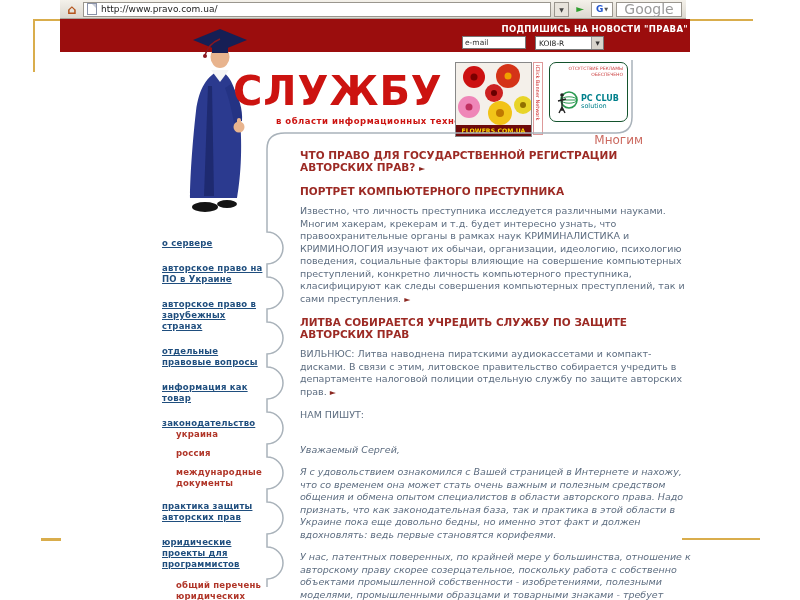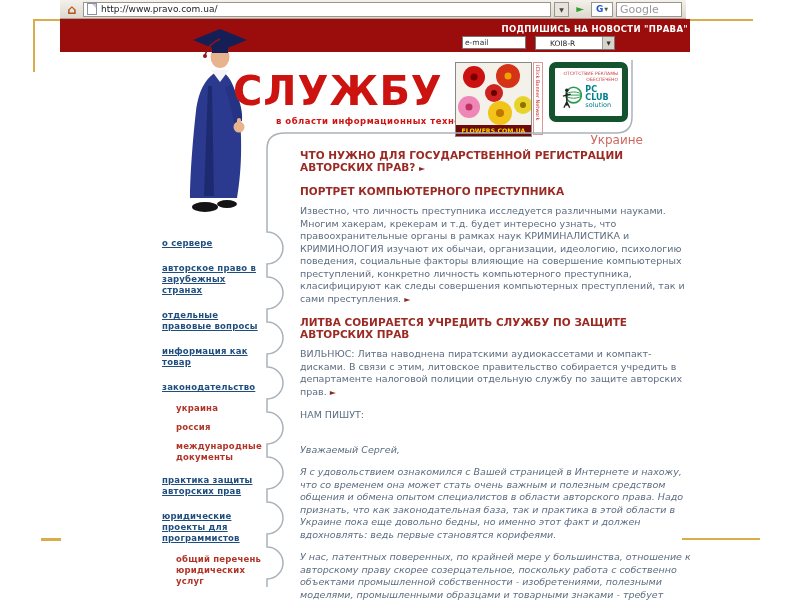--- a/index.html
+++ b/index.html
@@ -20,49 +20,49 @@
              align-items:center;gap:4px;padding:0 3px;font-size:9px;color:#222;}
   .page-ico{width:8px;height:10px;background:#fff;border:1px solid #8a92a8;position:relative;flex:0 0 auto;}
   .page-ico:after{content:"";position:absolute;right:0;top:0;border:2px solid transparent;
                   border-top-color:#c8ccd8;border-right-color:#c8ccd8;}
   .mini-drop{width:13px;height:13px;border:1px solid #9a968e;background:#e8e4dc;
              font-size:6px;color:#444;display:flex;align-items:center;justify-content:center;}
   #go-btn{color:#2f9e2f;font-size:10px;}
   #g-logo{width:20px;height:13px;border:1px solid #9a968e;background:#fff;display:flex;
           align-items:center;justify-content:center;font-size:9px;font-weight:bold;color:#2255cc;gap:1px;}
   #g-logo .car{font-size:5px;color:#555;}
-  #gsearch{width:58px;height:13px;background:#fff;border:1px solid #9a968e;font-size:11px;
-           color:#9a9a9a;display:flex;align-items:center;padding:0 3px;}
+  #gsearch{width:58px;height:13px;background:#fff;border:1px solid #9a968e;font-size:14px;
+           color:#9a9a9a;display:flex;align-items:center;padding:0 3px;justify-content:center;}
 
   
   #redbar{position:absolute;left:60px;top:19px;width:630px;height:33px;background:#9b0d0d;}
   #sub-title{position:absolute;left:400px;top:5px;width:228px;color:#fff;font-size:8.5px;
              font-weight:bold;letter-spacing:.3px;text-align:right;}
   #email-input{position:absolute;left:402px;top:17px;width:58px;height:11px;background:#fff;
                border:1px solid #777;font-size:7.5px;color:#333;padding:0 2px;line-height:11px;}
   #enc-select{position:absolute;left:475px;top:17px;width:64px;height:12px;background:#fff;
               border:1px solid #777;font-size:7.5px;color:#222;display:flex;align-items:center;
-              justify-content:space-between;padding-left:14px;}
+              justify-content:space-between;padding-left:3px;}
   #enc-select .sel-btn{width:11px;height:100%;background:#d8d4cc;border-left:1px solid #999;
               font-size:5.5px;display:flex;align-items:center;justify-content:center;color:#333;}
 
   
   #logo-title{position:absolute;left:233px;top:68px;font-size:40px;font-weight:bold;
               color:#cc1310;letter-spacing:1px;font-family:"DejaVu Sans",sans-serif;}
   #logo-sub{position:absolute;left:276px;top:116px;font-size:8.5px;font-weight:bold;color:#cc1310;
             letter-spacing:.5px;}
 
   
   #flowers-ad{position:absolute;left:455px;top:62px;width:75px;height:73px;border:1px solid #888;}
   #iclick-strip{position:absolute;left:533px;top:62px;width:10px;height:73px;background:#fff;
                 border:1px solid #d99;box-sizing:border-box;overflow:hidden;}
   #iclick-strip span{display:block;writing-mode:vertical-rl;font-size:5px;color:#cc2222;
                      white-space:nowrap;margin:2px auto 0;}
   #pcclub-ad{position:absolute;left:549px;top:62px;width:79px;height:60px;background:#fff;
-             border:6px solid #14532d;border-radius:7px;box-sizing:border-box;}
+             border:1px solid #14532d;border-radius:7px;box-sizing:border-box;}
   #pc-top{position:absolute;right:4px;top:3px;width:60px;font-size:4.5px;color:#cc4444;
           text-align:right;line-height:1.3;}
   #pc-logo{position:absolute;left:6px;bottom:6px;display:flex;align-items:center;gap:3px;}
   #pc-name{color:#00808c;font-weight:bold;font-size:8px;line-height:1;}
   #pc-sub{color:#00808c;font-size:6.5px;line-height:1.2;}
 
   
   #frame-svg{position:absolute;left:250px;top:50px;}
 
   
@@ -187,37 +187,38 @@
   <svg id="frame-svg" width="450" height="550" viewBox="0 0 450 550">
     <path d="M382,10 L382,67 Q382,83 366,83 L35,83 Q17,83 17,99 L17,182
              a16,16 0 0 1 0,32 l0,13 a16,16 0 0 1 0,32 l0,13
              a16,16 0 0 1 0,32 l0,13 a16,16 0 0 1 0,32 l0,13
              a16,16 0 0 1 0,32 l0,13 a16,16 0 0 1 0,32 l0,13
              a16,16 0 0 1 0,32 l0,13 a16,16 0 0 1 0,32 l0,8" fill="none" stroke="#a9b2ba" stroke-width="1.5"></path>
   </svg>
 
   <div id="sidebar">
     <div class="nav-link">о сервере</div>
+    <div class="nav-link">авторское право на ПО в Украине</div>
     <div class="nav-link">авторское право в зарубежных странах</div>
     <div class="nav-link">отдельные правовые вопросы</div>
     <div class="nav-link">информация как товар</div>
-    <div class="nav-link" style="margin-bottom:10px;">законодательство</div>
+    <div class="nav-link" style="margin-bottom:0;">законодательство</div>
     <div class="nav-sub">украина</div>
     <div class="nav-sub">россия</div>
     <div class="nav-sub" style="margin-bottom:12px;">международные документы</div>
     <div class="nav-link">практика защиты авторских прав</div>
     <div class="nav-link" style="margin-bottom:10px;">юридические проекты для программистов</div>
     <div class="nav-sub">общий перечень юридических услуг</div>
 
   </div>
 
   <div id="content">
-    <div id="news-label">Украине</div>
+    <div id="news-label">Многим</div>
     <div class="art-h" id="h1-row">
-      <span>ЧТО НУЖНО ДЛЯ ГОСУДАРСТВЕННОЙ РЕГИСТРАЦИИ АВТОРСКИХ ПРАВ?</span>
+      <span>ЧТО ПРАВО ДЛЯ ГОСУДАРСТВЕННОЙ РЕГИСТРАЦИИ АВТОРСКИХ ПРАВ?</span>
       <span class="end-arrow">►</span>
     </div>
     <div class="art-h">
       <span>ПОРТРЕТ КОМПЬЮТЕРНОГО ПРЕСТУПНИКА</span>
     </div>
     <div class="para">
       <span>Известно, что личность преступника исследуется различными науками. Многим хакерам, крекерам и т.д. будет интересно узнать, что правоохранительные органы в рамках наук КРИМИНАЛИСТИКА и КРИМИНОЛОГИЯ изучают их обычаи, организации, идеологию, психологию поведения, социальные факторы влияющие на совершение компьютерных преступлений, конкретно личность компьютерного преступника, класифицируют как следы совершения компьютерных преступлений, так и сами преступления.</span>
       <span class="end-arrow">►</span>
     </div>
     <div class="art-h">

